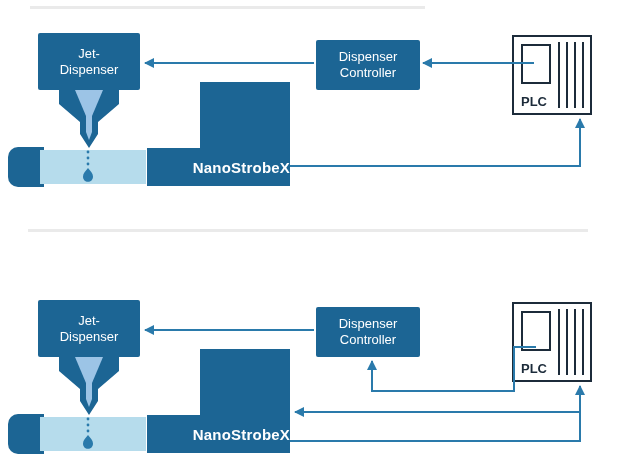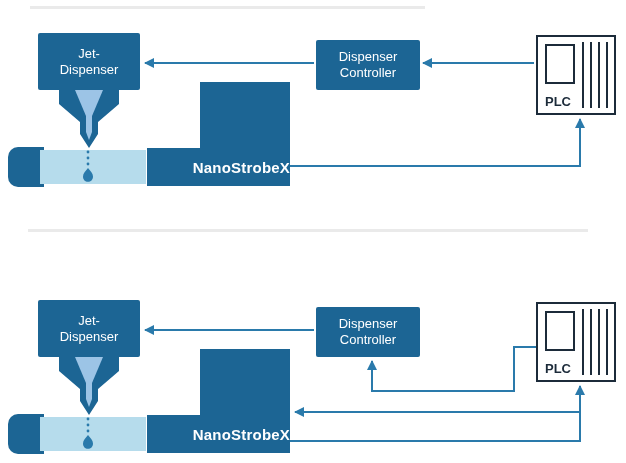--- a/index.html
+++ b/index.html
@@ -33,21 +33,21 @@
   .stage-strip { position:absolute; left:40px; top:150px; width:106px; height:34px; background:var(--light-blue,#b6dcec); }
 
   .nozzle { position:absolute; left:58px; top:90px; }
   .nz-dark { fill:var(--box-blue,#1c6594); }
   .nz-light { fill:var(--nozzle-light,#9cc4e6); }
 
   .droplet { position:absolute; left:80px; top:146px; }
   .dp { fill:var(--line-blue,#2a7aab); }
 
   .plc-box {
-    position:absolute; left:536px; top:35px; width:80px; height:80px;
+    position:absolute; left:512px; top:35px; width:80px; height:80px;
     background:#ffffff; border:2px solid var(--plc-dark,#1c2b3a); box-sizing:border-box;
   }
   .plc-inner-rect { position:absolute; left:7px; top:7px; width:26px; height:36px; border:2px solid var(--plc-dark,#1c2b3a); }
   .plc-line { position:absolute; top:5px; bottom:5px; width:2px; background:var(--plc-dark,#1c2b3a); }
   .plc-line.l1 { left:44px; } .plc-line.l2 { left:52px; }
   .plc-line.l3 { left:60px; } .plc-line.l4 { left:68px; }
   .plc-label { position:absolute; left:7px; bottom:4px; font-weight:bold; font-size:13px; color:var(--plc-dark,#1c2b3a); }
 
   .connector-layer { position:absolute; left:0; top:0; width:626px; height:463px; pointer-events:none; }
   .connector { fill:none; stroke:var(--line-blue,#2a7aab); stroke-width:2; }

